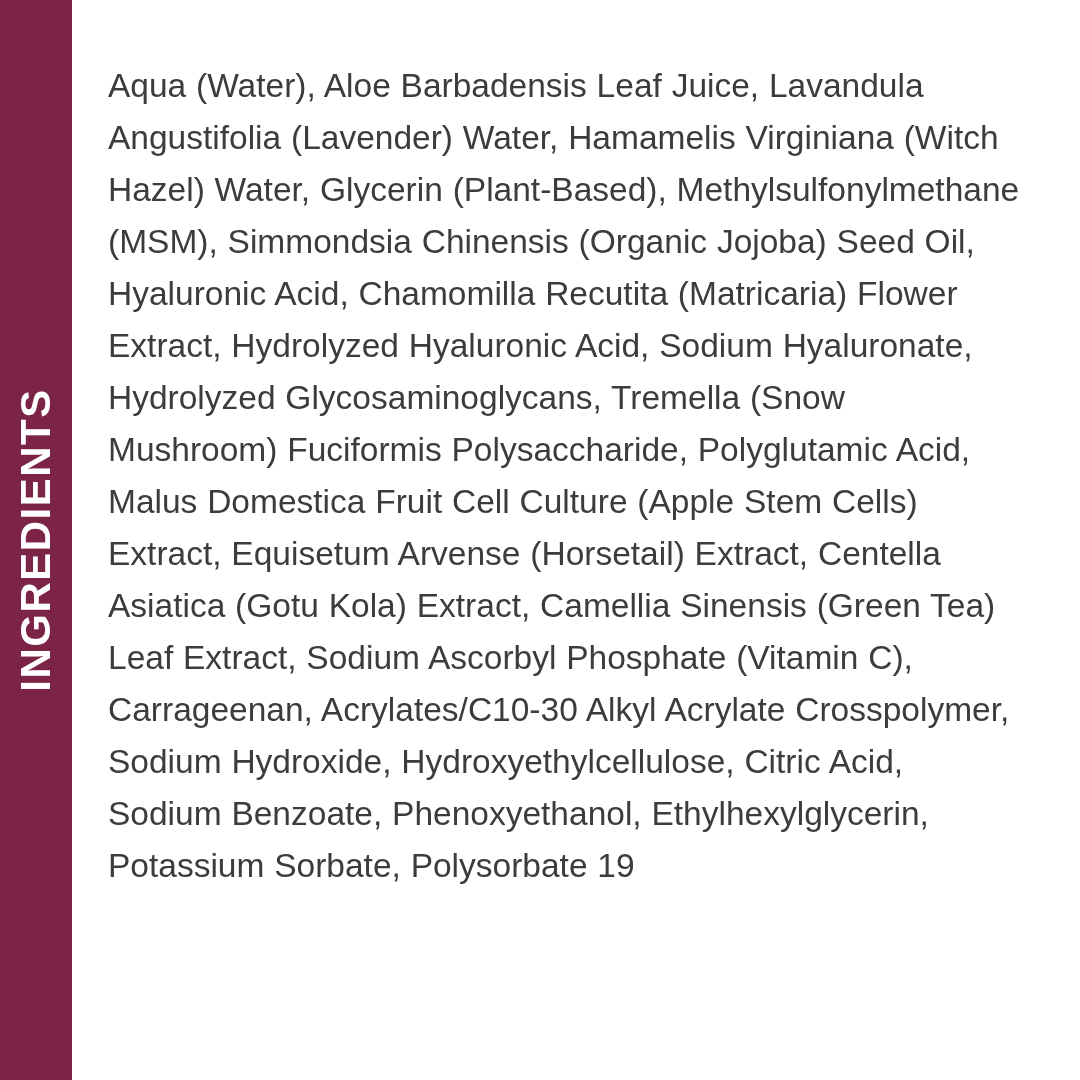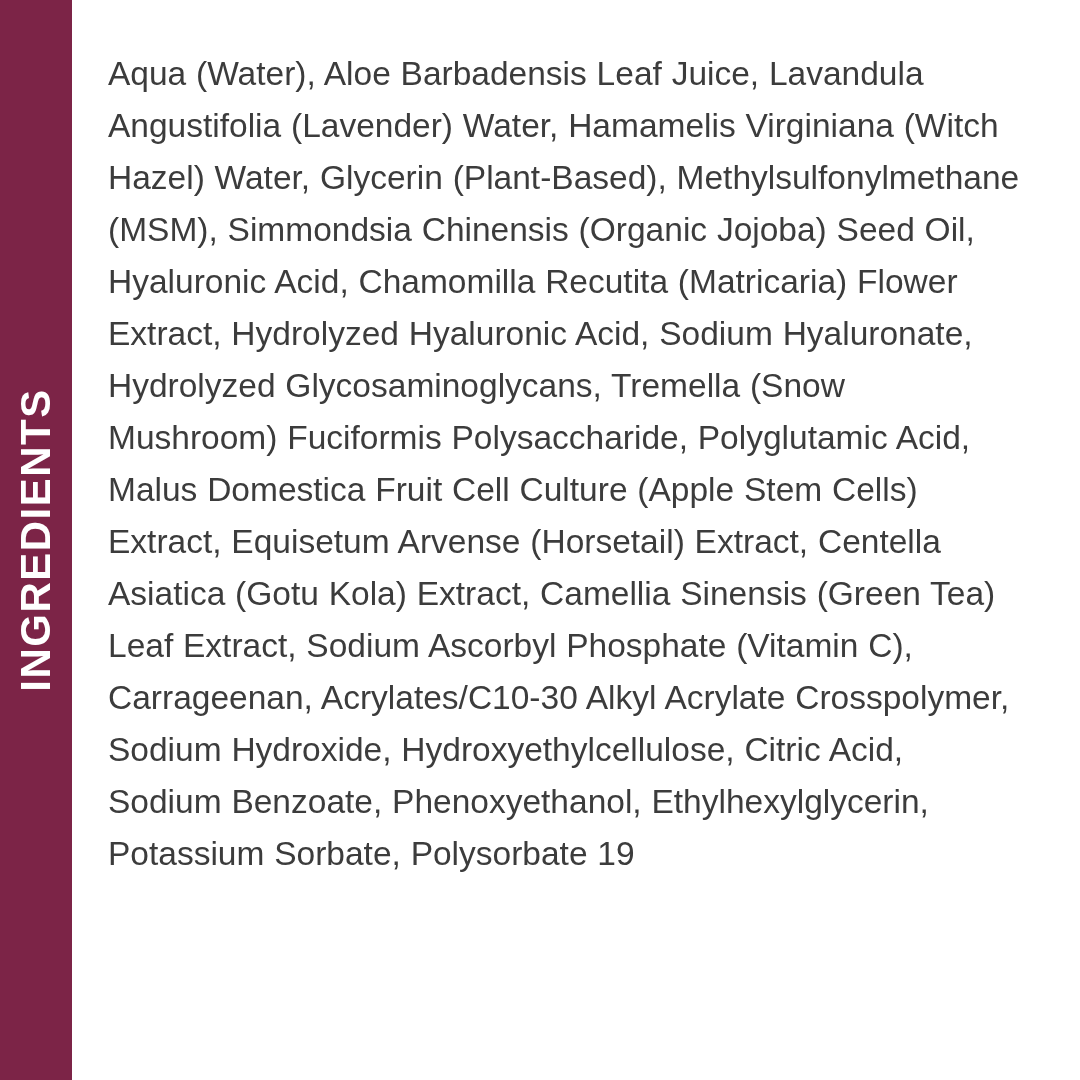--- a/index.html
+++ b/index.html
@@ -50,21 +50,21 @@
     letter-spacing: 1.5px;
     line-height: 1;
   }
   .content {
     position: absolute;
     left: 72px;
     top: 0;
     width: 1008px;
     height: 1080px;
     box-sizing: border-box;
-    padding: 48px 58px 40px 36px;
+    padding: 60px 58px 40px 36px;
   }
   .ingredients-text {
     color: #3c3c3c;
     font-family: "Liberation Sans", sans-serif;
     font-size: 33.5px;
     line-height: 52px;
     letter-spacing: 0px;
     word-spacing: 0.5px;
     text-align: left;
     margin: 0;

